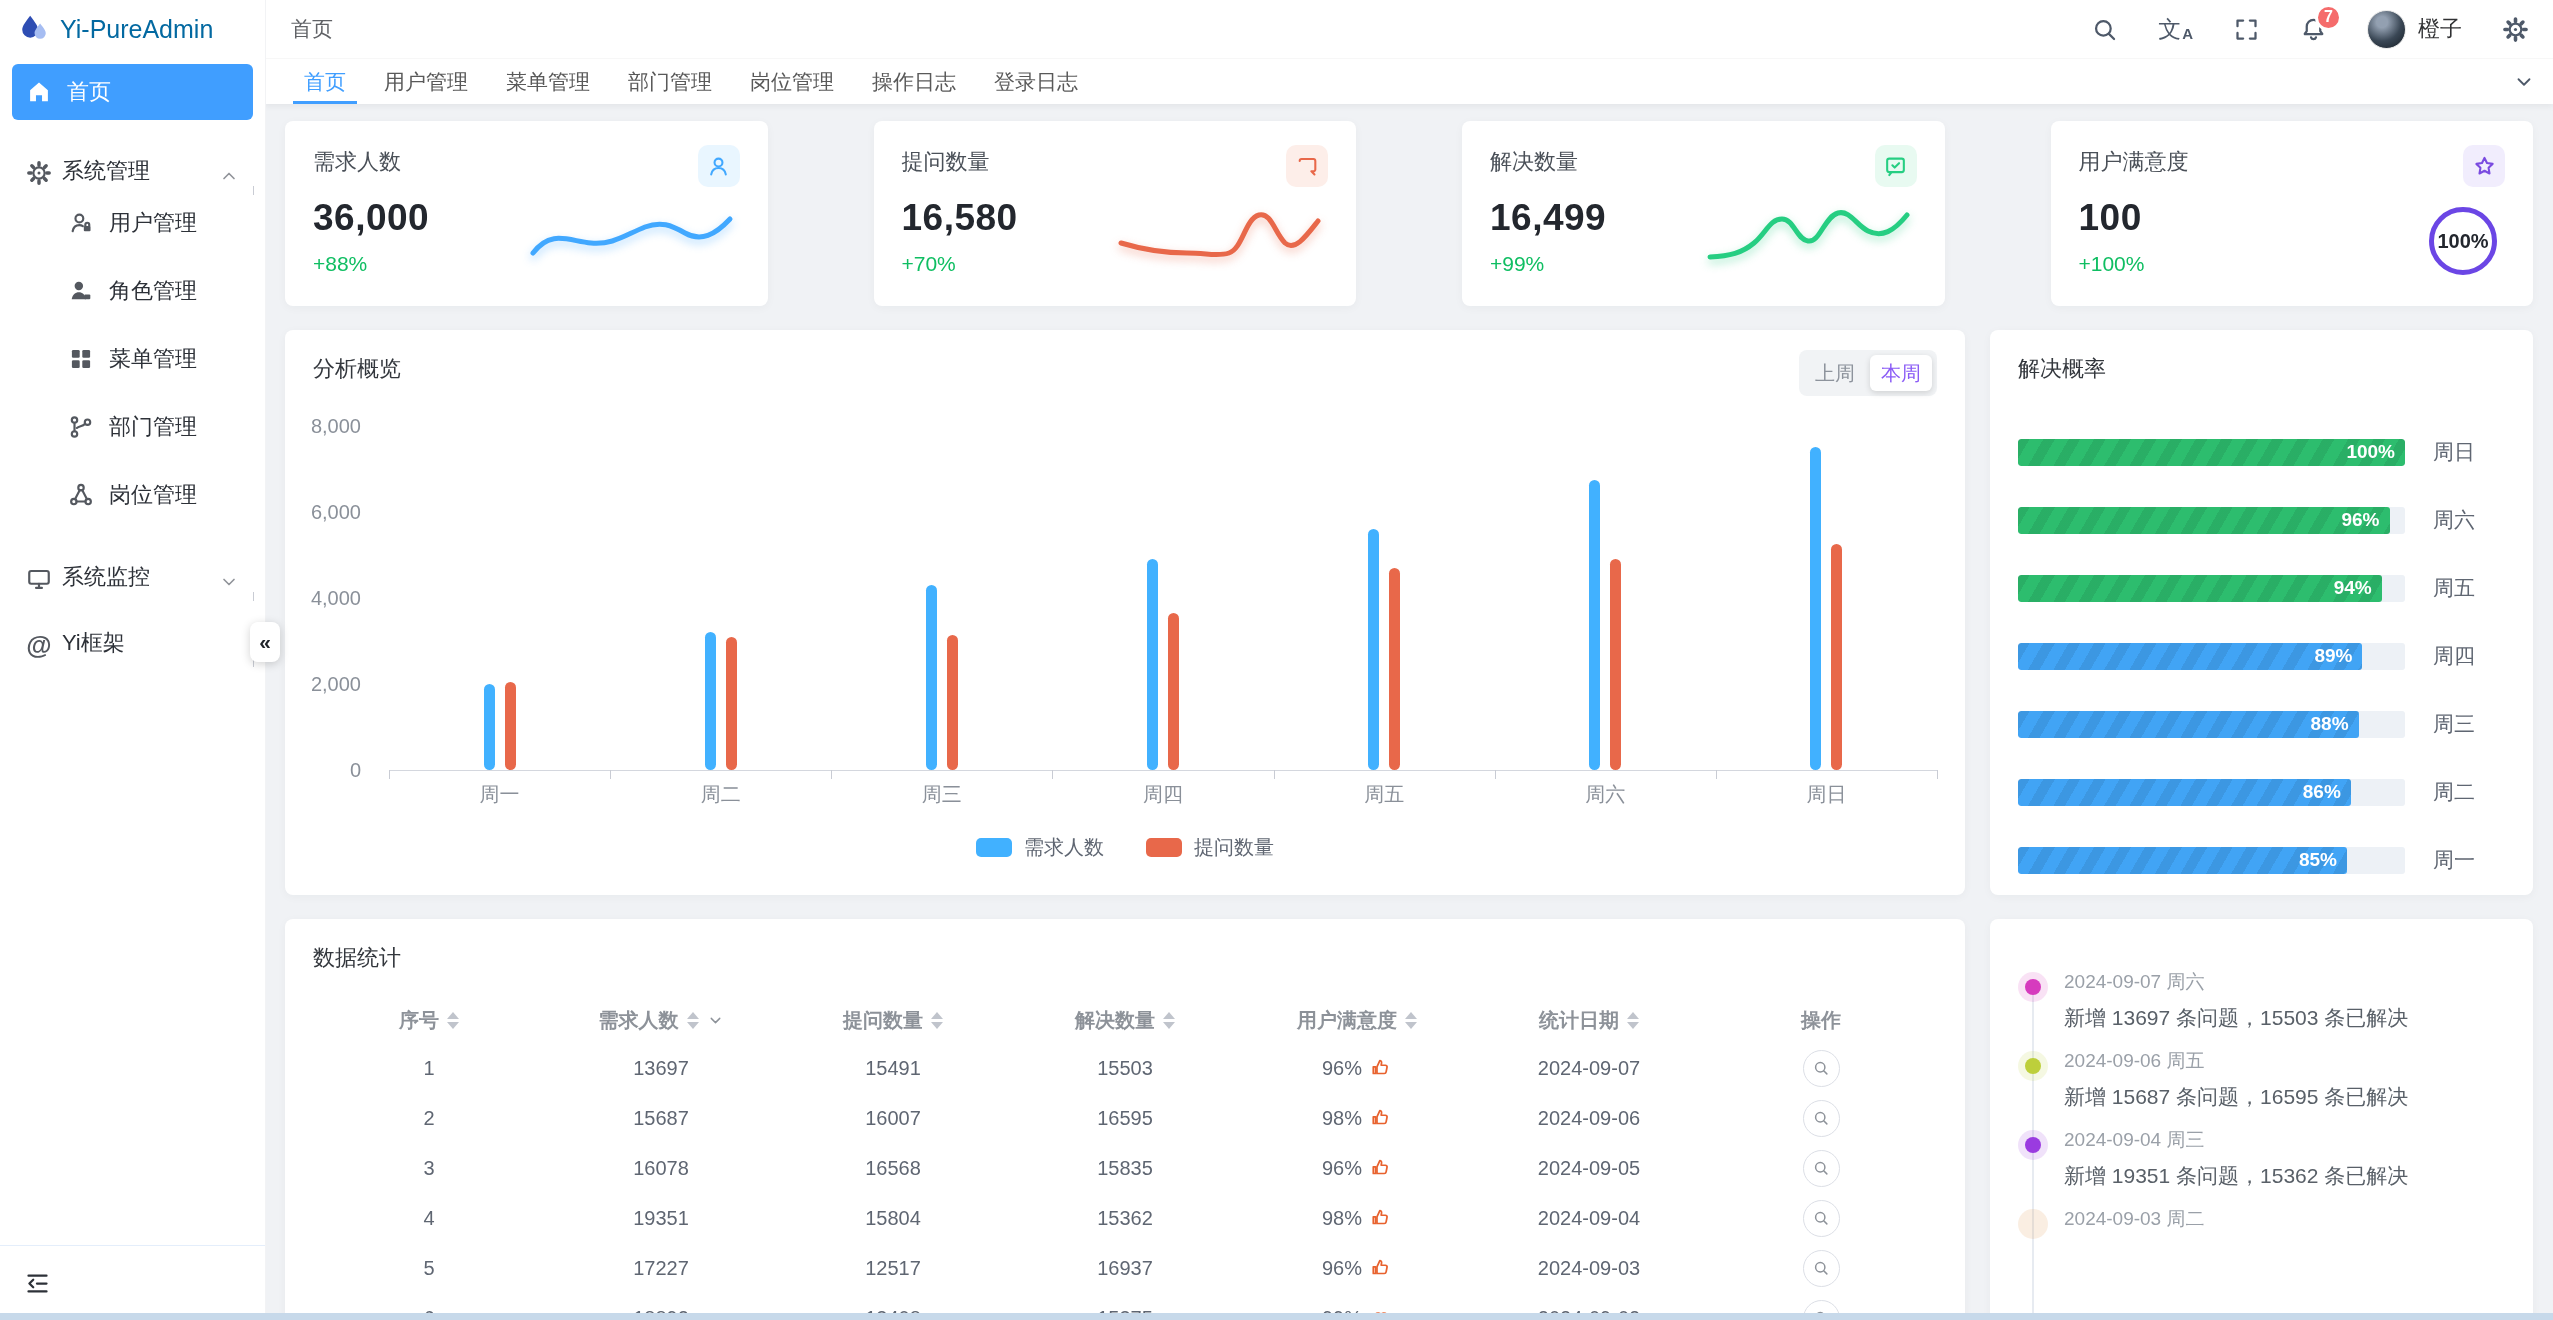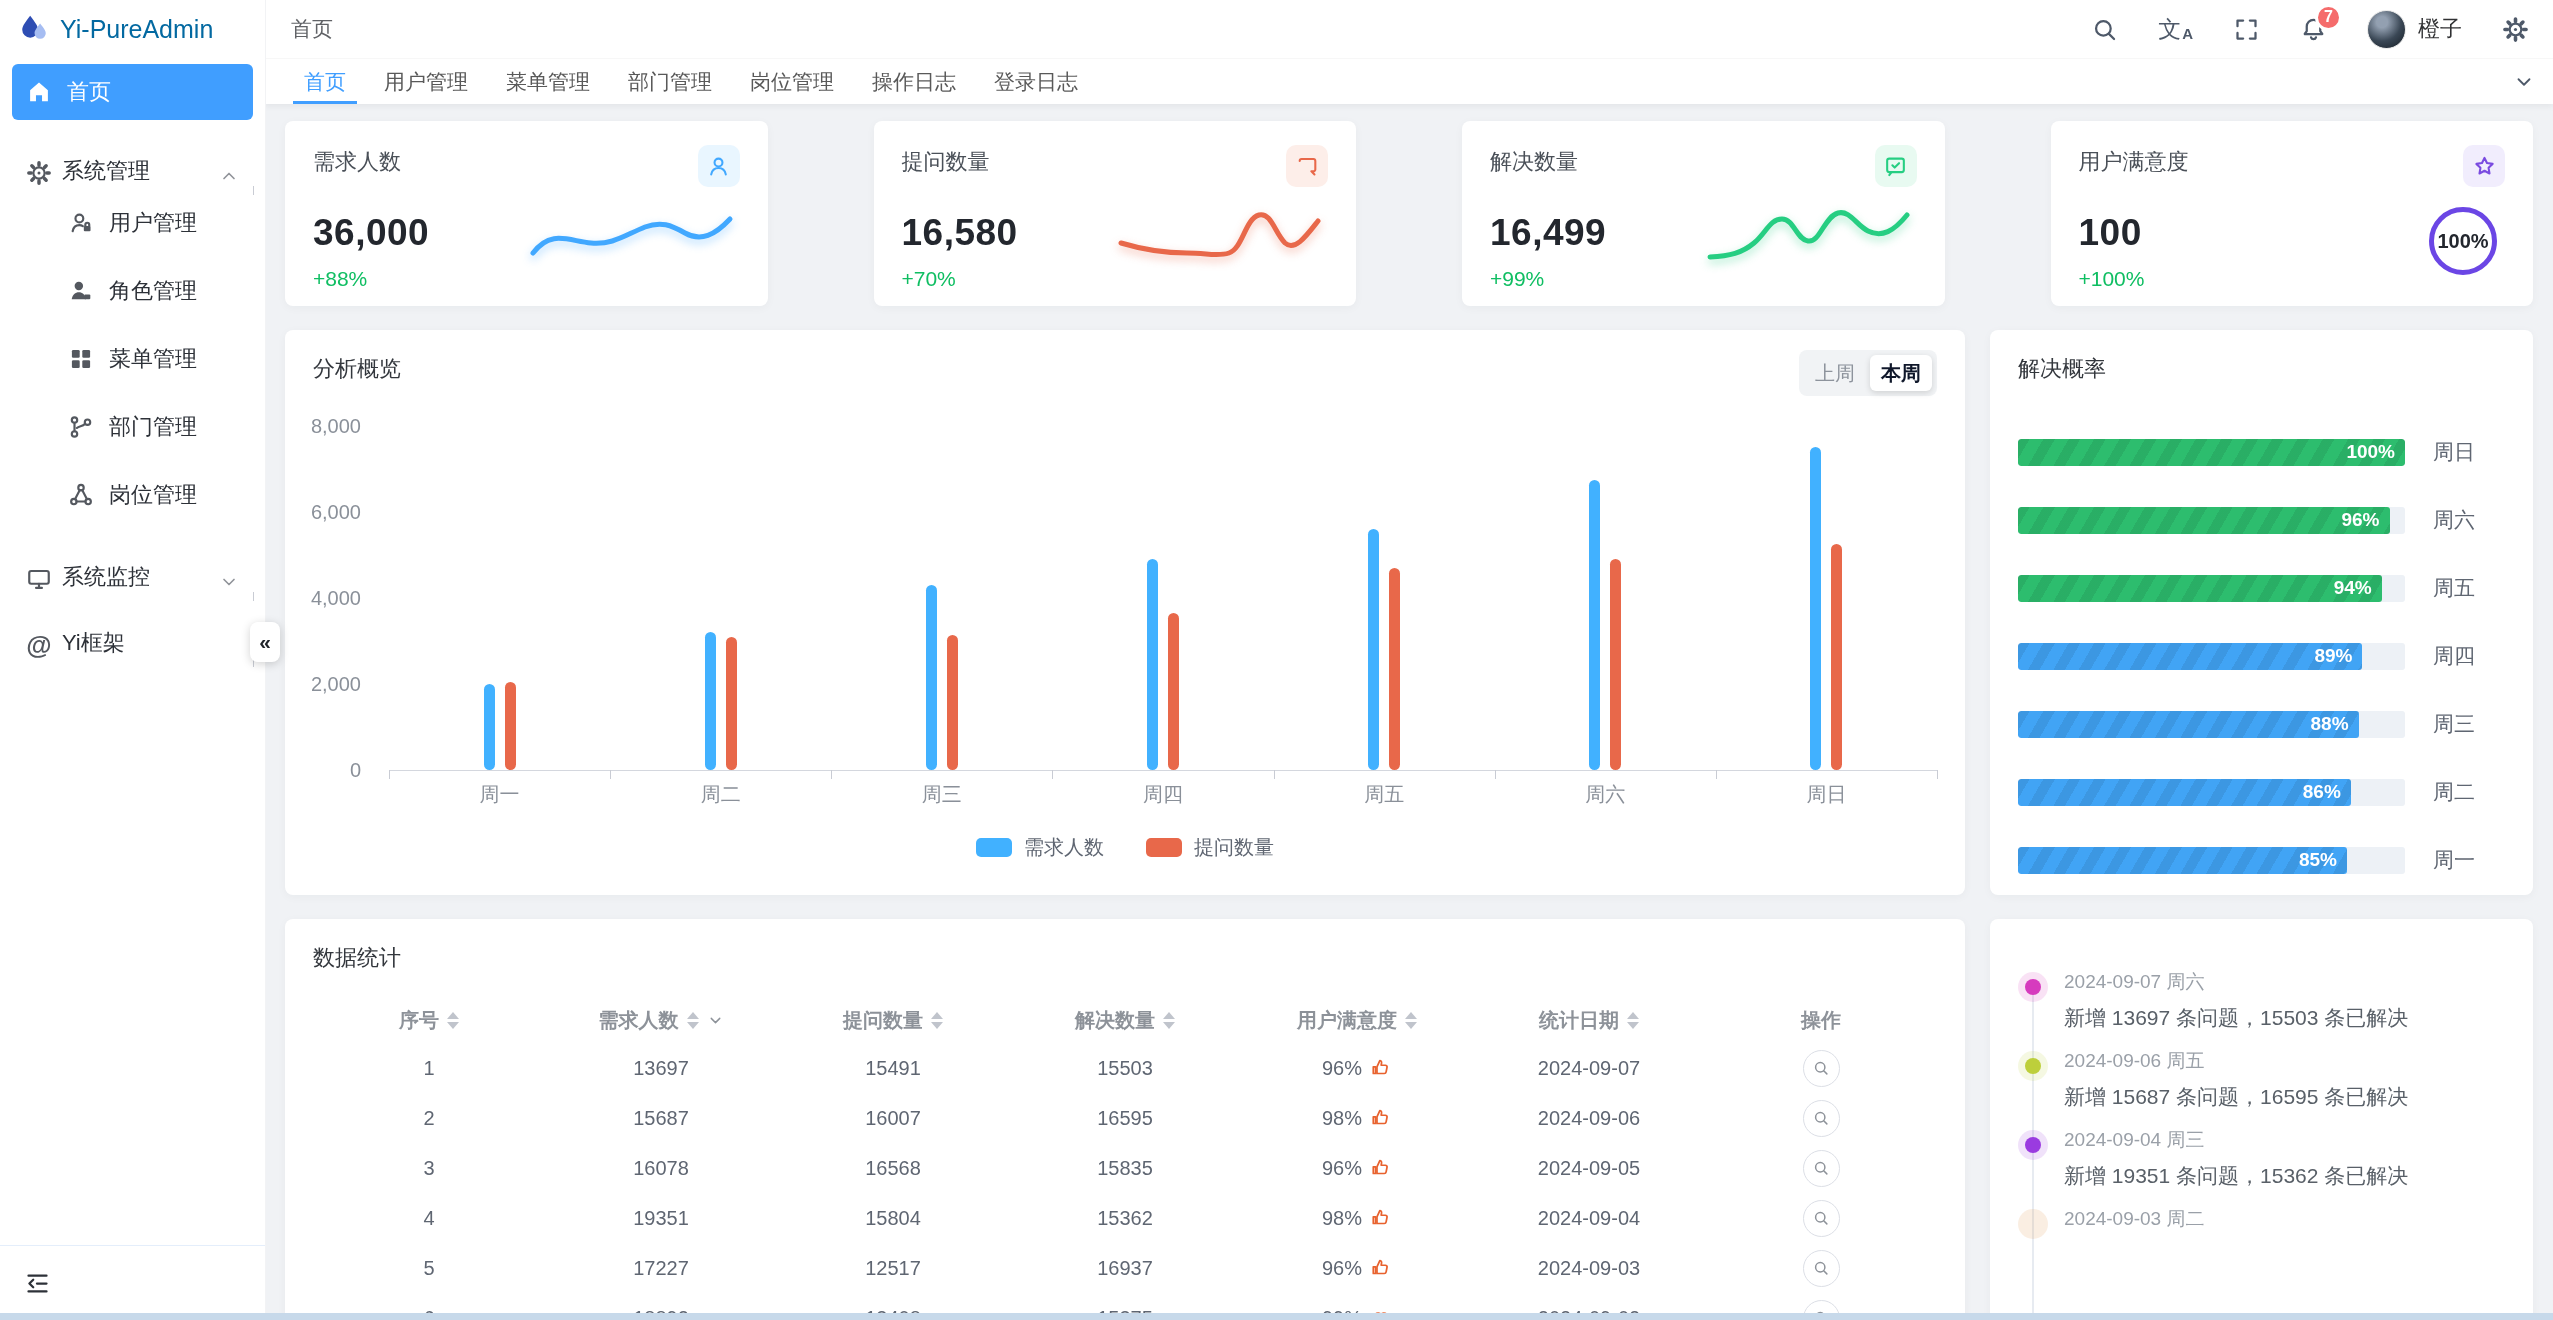--- a/index.html
+++ b/index.html
@@ -51,33 +51,33 @@
   .tab-more{width:58px;display:flex;align-items:center;justify-content:center;color:#4e5969;cursor:pointer}
   .tab-more svg{width:22px;height:22px}
   
   .main{position:absolute;left:265px;top:103px;right:0;bottom:0;padding:18px 20px 0;overflow:hidden}
   .card{background:#fff;border-radius:8px;box-shadow:0 2px 10px rgba(31,45,61,.04);box-sizing:border-box}
   .row1{display:flex;gap:106px;height:185px}
   .stat-card{flex:1;position:relative;padding:26px 28px}
   .stat-title{font-size:22px;color:#4a5058}
   .icon-box{position:absolute;top:24px;right:28px;width:42px;height:42px;border-radius:10px;display:flex;align-items:center;justify-content:center}
   .icon-box svg{width:25px;height:25px}
-  .stat-value{margin-top:35px;font-size:37px;font-weight:600;color:#23272e;letter-spacing:.5px}
+  .stat-value{margin-top:20px;font-size:37px;font-weight:600;color:#23272e;letter-spacing:.5px}
   .stat-delta{margin-top:13px;font-size:21px;color:#0fbe62}
   .spark{position:absolute;right:34px;top:70px;width:205px;height:78px;overflow:visible}
   .spark path{fill:none;stroke-width:5;stroke-linecap:round}
   .ring{position:absolute;right:36px;top:86px;width:58px;height:58px;border-radius:50%;border:5px solid #6b46e5;
       display:flex;align-items:center;justify-content:center;font-size:20px;font-weight:bold;color:#23272e}
   
   .row2{display:flex;gap:25px;margin-top:24px;height:565px}
   .chart-card{flex:1;padding:24px 28px;position:relative}
   .card-title{font-size:22px;color:#33373d}
   .toggle{position:absolute;top:20px;right:28px;background:#f1f3f5;border-radius:8px;padding:5px;display:flex;gap:4px}
   .toggle-btn{width:62px;height:36px;border:none;background:transparent;border-radius:6px;font-size:20px;color:#8d939c;cursor:pointer;font-family:inherit}
-  .toggle-btn.active{background:#fff;color:#0f172a;font-weight:bold;box-shadow:0 2px 6px rgba(0,0,0,.14)}
+  .toggle-btn.active{background:#fff;color:#8b5cf6;font-weight:normal;box-shadow:0 2px 6px rgba(0,0,0,.14)}
   .chart-region{position:relative;margin-top:42px;margin-left:76px;height:344px;border-bottom:1px solid #d4d7de}
   .chart-region::before{content:"";position:absolute;left:0;bottom:-9px;width:1px;height:9px;background:#c9ccd4}
   .y-axis{position:absolute;left:-76px;top:0;width:60px;height:344px}
   .y-tick{position:absolute;right:12px;font-size:20px;color:#8a9099;transform:translateY(50%)}
   .groups{display:flex;height:100%}
   .group{flex:1;position:relative;display:flex;align-items:flex-end;justify-content:center;gap:10px}
   .group::after{content:"";position:absolute;right:-1px;bottom:-9px;width:1px;height:9px;background:#c9ccd4}
   .bar{width:11px;border-radius:6px;display:block}
   .x-labels{display:flex;margin-left:76px;margin-top:10px}
   .x-label{flex:1;text-align:center;font-size:20px;color:#8a9099}

